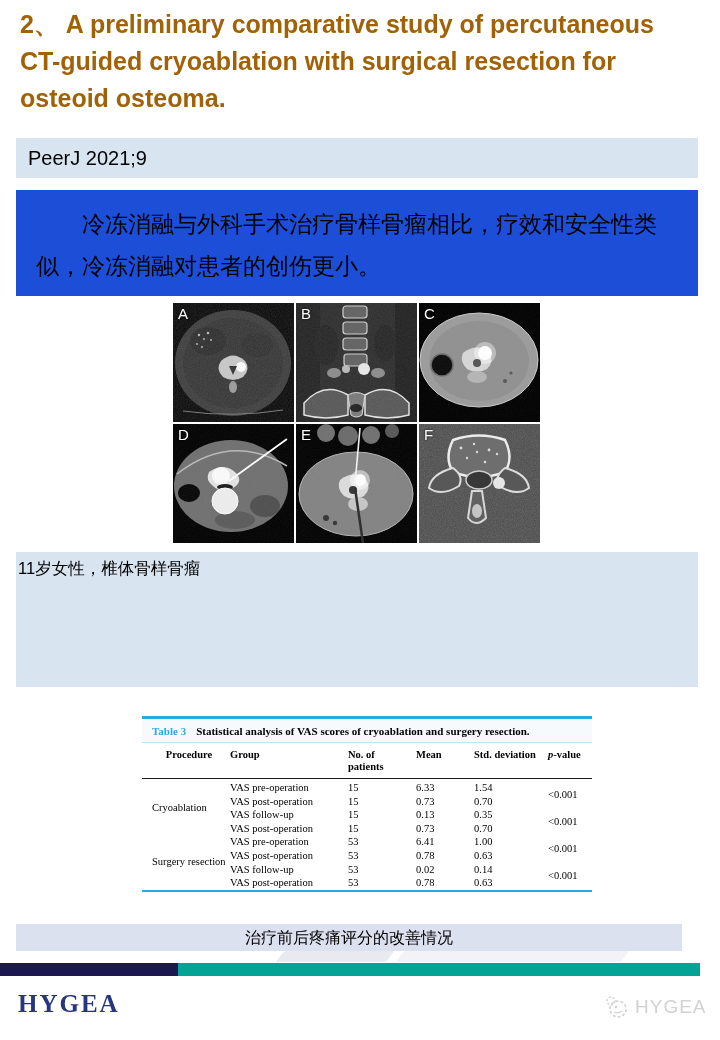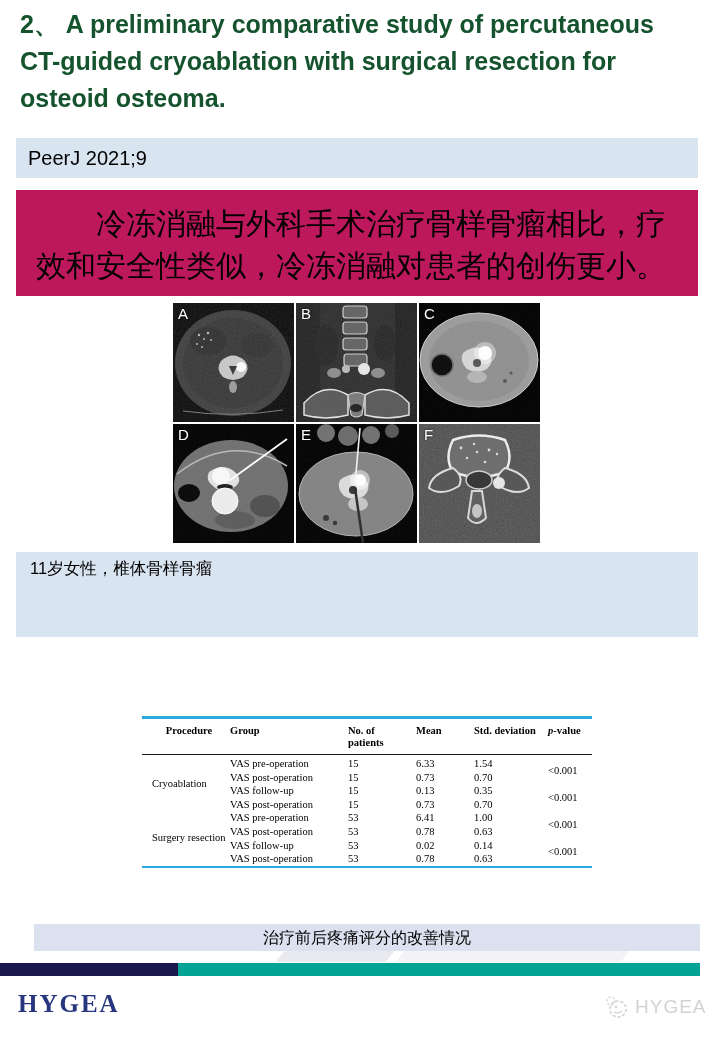--- a/index.html
+++ b/index.html
@@ -4,64 +4,64 @@
 <style>
   * { margin:0; padding:0; box-sizing:border-box; }
   html,body { background:#fff; }
   body { width:720px; height:1040px; position:relative; overflow:hidden;
          font-family:"Liberation Sans","DejaVu Sans",sans-serif; color:#000; }
 
   .abs { position:absolute; }
 
   
   .title { left:20px; top:6px; width:668px; font-size:25px; font-weight:700;
-           line-height:37px; letter-spacing:0; color:#14532d; }
+           line-height:37px; letter-spacing:0; color:#a16207; }
 
   
   .journal-bar { left:16px; top:138px; width:682px; height:40px; background:#d9e4f1;
                  display:flex; align-items:center; justify-content:space-between;
                  padding:0 12px; font-size:20px; }
 
   
-  .summary-box { left:16px; top:190px; width:682px; height:106px; background:#be185d;
-                 padding:13px 20px 0 20px; font-size:30px; line-height:42px; }
+  .summary-box { left:16px; top:190px; width:682px; height:106px; background:#1d4ed8;
+                 padding:13px 20px 0 20px; font-size:23px; line-height:42px; }
   .summary-box p { text-indent:2em; }
 
   
   .ct-grid { left:173px; top:303px; width:367px; display:grid;
              grid-template-columns:repeat(3,121px); grid-auto-rows:119px; gap:2px;
              background:#fff; }
   .ct-panel { position:relative; background:#000; overflow:hidden; }
   .ct-panel svg { display:block; width:100%; height:100%; }
   .ct-label { position:absolute; left:5px; top:2px; color:#fff; font-size:15px;
               font-weight:400; text-shadow:0 0 2px #000; }
 
   
-  .notes-box { left:16px; top:552px; width:682px; height:85px; background:#d9e4f1;
-               padding:6px 14px; font-size:16.5px; line-height:21px; overflow:hidden; }
+  .notes-box { left:16px; top:552px; width:682px; height:135px; background:#d9e4f1;
+               padding:6px 2px; font-size:16.5px; line-height:21px; overflow:hidden; }
 
   
   .ptable { left:142px; top:716px; width:450px; background:#fff;
             border-top:3px solid #29a9dd; border-bottom:2px solid #29a9dd;
             font-family:"Liberation Serif","DejaVu Serif",serif; }
   .pcaption { padding:6px 8px 5px 10px; background:#f6fafd;
               border-bottom:1px solid #bfe3f2; font-size:11px; font-weight:700; }
   .pcaption .tlabel { color:#29a9dd; margin-right:10px; }
   table.vas { border-collapse:collapse; width:100%; table-layout:fixed; }
   table.vas thead th { text-align:left; vertical-align:top; font-size:10.5px;
                        font-weight:700; padding:6px 2px 5px 2px; line-height:12px;
                        border-bottom:1.5px solid #1a1a1a; }
   table.vas td { font-size:10.5px; line-height:13.6px; padding:0 2px;
                  vertical-align:middle; }
   table.vas td.proc { vertical-align:middle; padding-left:10px; line-height:12.5px; }
   table.vas thead th:first-child { padding-left:10px;text-align:center; }
   table.vas tbody tr:first-child td { padding-top:2px; }
 
   
-  .cn-caption { left:34px; top:924px; width:666px; height:27px; background:#dce1f0;
+  .cn-caption { left:16px; top:924px; width:666px; height:27px; background:#dce1f0;
                 text-align:center; line-height:27px; font-size:16px; }
 
   
   .streak { position:absolute; height:11px; top:951px; transform:skewX(-38deg);
             border-radius:2px; }
   .streak.s1 { left:280px; width:110px; background:#e9e9f0; }
   .streak.s2 { left:400px; width:225px; background:#f2f2f7; }
 
   
   .band-navy { left:0; top:963px; width:178px; height:13px; background:#1b1850; }
@@ -235,20 +235,23 @@
     <span class="ct-label">F</span>
   </div>
 
 </div>
 
 <div class="abs notes-box">
   <p>11岁女性，椎体骨样骨瘤</p>
 </div>
 
 <div class="abs ptable">
+  <div class="pcaption">
+    <span class="tlabel">Table 3</span><span>Statistical analysis of VAS scores of cryoablation and surgery resection.</span>
+  </div>
   <table class="vas">
     <colgroup>
       <col style="width:86px">
         <col style="width:118px">
         <col style="width:68px">
       <col style="width:58px">
         <col style="width:74px">
         <col style="width:46px">
     </colgroup>
     <thead>

